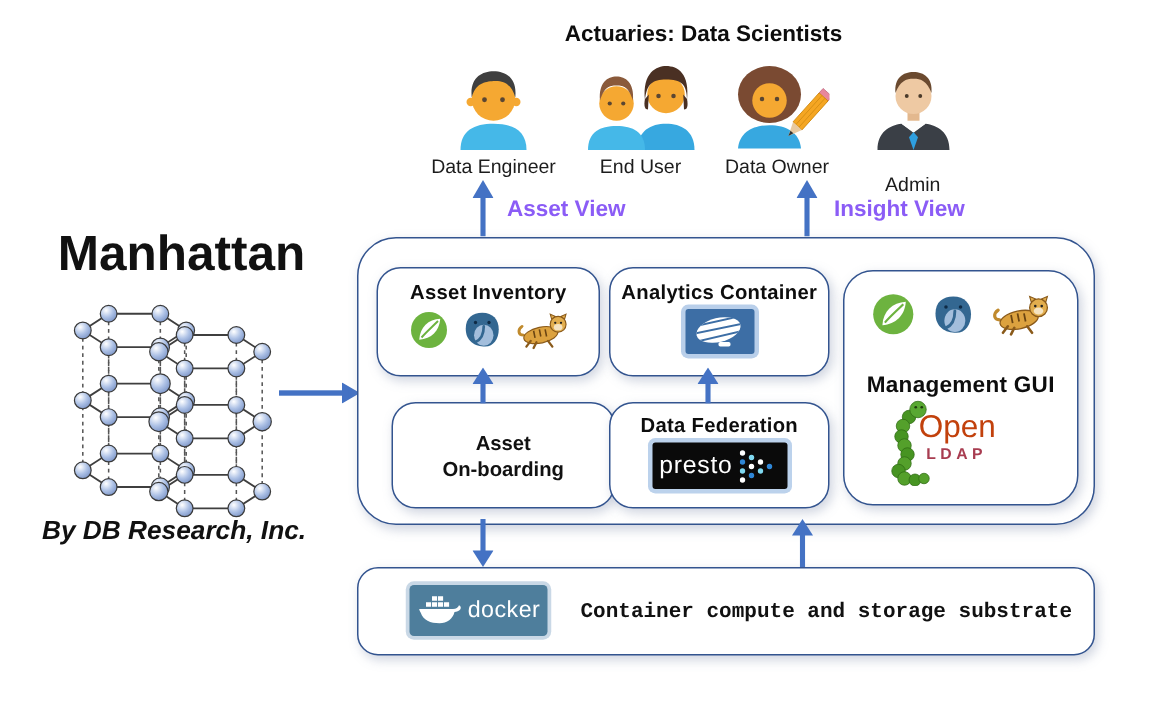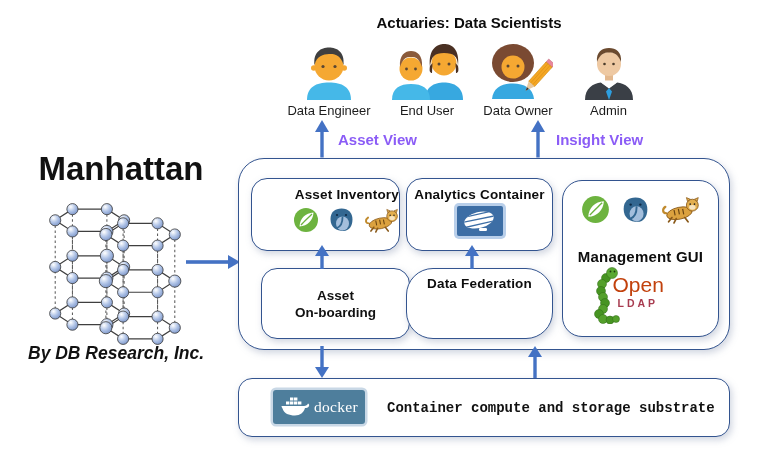--- a/index.html
+++ b/index.html
@@ -17,21 +17,21 @@
   .view-label{font-weight:700;font-size:15px;color:#8b5cf6;}
   .title{font-weight:700;font-size:15px;color:#0d0d0d;text-align:center;}
   .zeppelin-logo{width:46px;height:30px;background:#3D6EA5;border-radius:2px;
         box-shadow:0 0 0 3px #B9CFEA;display:flex;align-items:center;justify-content:center;}
   .presto-logo{width:90px;height:31px;background:#0a0a0a;border-radius:2px;
         box-shadow:0 0 0 3px #BCD2EC;display:flex;align-items:center;justify-content:center;gap:5px;}
   .presto-text{color:#fff;font-size:16.5px;letter-spacing:.5px;}
   .docker-logo{position:absolute;left:34px;top:11px;width:92px;height:34px;background:#4E7E9C;
         border-radius:3px;box-shadow:0 0 0 2.5px #C9D8E6;
         display:flex;align-items:center;justify-content:center;gap:4px;}
-  .docker-text{color:#fff;font-size:15.5px;font-weight:500;letter-spacing:.3px;font-family:Liberation Serif, serif;}
+  .docker-text{color:#fff;font-size:15.5px;font-weight:500;letter-spacing:.3px;}
   .openldap{position:relative;width:112px;height:58px;margin-top:1px;}
   .ol-open{position:absolute;left:28px;top:7px;font-size:21px;color:#c2410c;}
   .ol-ldap{position:absolute;left:33px;top:31px;font-size:10.5px;font-weight:700;
            letter-spacing:3px;color:#A83C50;}
   .two-line{font-weight:700;font-size:13.5px;line-height:17px;text-align:center;}
 </style>
 </head>
 <body>
 
 <div class="stage">
@@ -159,21 +159,21 @@
         <rect x="50" y="16" width="8" height="5" fill="#E8879C" stroke="#C06A80" stroke-width="0.5"></rect>
         <rect x="50" y="20" width="8" height="26" fill="#F5A623" stroke="#D08A10" stroke-width="0.6"></rect>
         <path d="M52.6,20 L52.6,46 M55.3,20 L55.3,46" stroke="#D08A10" stroke-width="0.5"></path>
         <path d="M50,46 L54,55 L58,46 Z" fill="#E8C9A0"></path>
         <path d="M52.7,51.5 L54,55 L55.3,51.5 Z" fill="#333"></path>
       </g>
     </svg>
     <div class="persona-label">Data Owner</div>
   </div>
 
-  <div class="abs persona" style="left:566px;top:42px;width:85px;">
+  <div class="abs persona" style="left:566px;top:42px;width:85px;gap:12px;">
     <svg width="56" height="58" viewBox="0 0 56 58">
       <rect x="24" y="32" width="8" height="9" fill="#E3B88E"></rect>
       <path d="M4,58 C4,46 12,41.5 20,40.5 L28,46 L36,40.5 C44,41.5 52,46 52,58 Z" fill="#3A3F46"></path>
       <path d="M20,40.5 L28,46.5 L36,40.5 L33,38.5 L23,38.5 Z" fill="#fdfdfd"></path>
       <path d="M28,46 L25,49.5 L28,58 L31,49.5 Z" fill="#2E9FE0"></path>
       <circle cx="28" cy="22" r="12" fill="#EEC9A3"></circle>
       <path d="M16,20 C15,10 21,6 28,6 C35,6 41,10 40,20 C37,12 33,10.5 28,10.5 C23,10.5 19,12 16,20 Z" fill="#6B4A2F"></path>
       <circle cx="23.5" cy="22" r="1.3" fill="#4a3a2a"></circle>
         <circle cx="32.5" cy="22" r="1.3" fill="#4a3a2a"></circle>
     </svg>
@@ -187,21 +187,21 @@
   <div class="abs view-label" style="left:338px;top:131px;">Asset View</div>
 
   <svg class="abs" style="left:531px;top:120px;" width="14" height="38">
     <polygon points="7,0 0,12 14,12" fill="#4472C4"></polygon>
       <rect x="5.3" y="10.5" width="3.4" height="27" fill="#4472C4"></rect>
   </svg>
   <div class="abs view-label" style="left:556px;top:131px;">Insight View</div>
 
   <div class="box" style="left:238px;top:158px;width:490px;height:190px;border-radius:26px;"></div>
 
-  <div class="box mod" style="left:251px;top:178px;width:147px;height:71px;align-items:flex-end;">
+  <div class="box mod" style="left:251px;top:178px;width:147px;height:71px;">
     <div class="mod-title" style="margin-top:8px;">Asset Inventory</div>
     <div class="icon-row">
       <svg width="26" height="26" viewBox="0 0 26 26">
         <circle cx="13" cy="13" r="12" fill="#6DB33F"></circle>
         <path d="M6.5,19.5 C7,11 12.5,6 20.5,5.5 C20,13.5 14.5,19 6.5,19.5 Z" fill="#fff"></path>
         <path d="M8,18 C11,14.5 15,11 19,7" stroke="#6DB33F" stroke-width="1.3" fill="none"></path>
       </svg>
       <svg width="27" height="26" viewBox="0 0 26 26">
         <path d="M13,1.5 C20,1.5 24,6 24,12.5 C24,19 20.5,24 15,24 C8,24 2,20.5 2,12 C2,5 6.5,1.5 13,1.5 Z" fill="#336791"></path>
         <ellipse cx="14" cy="16.5" rx="6.5" ry="7" fill="#A3BEDC"></ellipse>
@@ -293,22 +293,37 @@
     </div>
   </div>
 
   <div class="box mod" style="left:261px;top:268px;width:147px;height:69px;justify-content:center;">
     <div class="two-line">
       <div>Asset</div>
       <div>On-boarding</div>
     </div>
   </div>
 
-  <div class="box mod" style="left:406px;top:268px;width:145px;height:69px;border-radius:27px;">
+  <div class="box mod" style="left:406px;top:268px;width:145px;height:69px;">
     <div class="mod-title" style="margin-top:7px;">Data Federation</div>
+    <div class="presto-logo" style="margin-top:4px;">
+      <span class="presto-text">presto</span>
+      <svg width="26" height="24" viewBox="0 0 26 24">
+        <circle cx="2" cy="3" r="1.8" fill="#fff"></circle>
+          <circle cx="2" cy="9" r="1.8" fill="#2E86D6"></circle>
+        <circle cx="2" cy="15" r="1.8" fill="#7FD8F0"></circle>
+          <circle cx="2" cy="21" r="1.8" fill="#fff"></circle>
+        <circle cx="8" cy="6" r="1.8" fill="#7FD8F0"></circle>
+          <circle cx="8" cy="12" r="1.8" fill="#fff"></circle>
+        <circle cx="8" cy="18" r="1.8" fill="#2E86D6"></circle>
+        <circle cx="14" cy="9" r="1.8" fill="#fff"></circle>
+          <circle cx="14" cy="15" r="1.8" fill="#7FD8F0"></circle>
+        <circle cx="20" cy="12" r="1.8" fill="#2E86D6"></circle>
+      </svg>
+    </div>
   </div>
 
   <svg class="abs" style="left:315px;top:245px;" width="14" height="24">
     <polygon points="7,0 0,11 14,11" fill="#4472C4"></polygon>
       <rect x="5.3" y="9.5" width="3.4" height="14.5" fill="#4472C4"></rect>
   </svg>
   <svg class="abs" style="left:465px;top:245px;" width="14" height="24">
     <polygon points="7,0 0,11 14,11" fill="#4472C4"></polygon>
       <rect x="5.3" y="9.5" width="3.4" height="14.5" fill="#4472C4"></rect>
   </svg>

